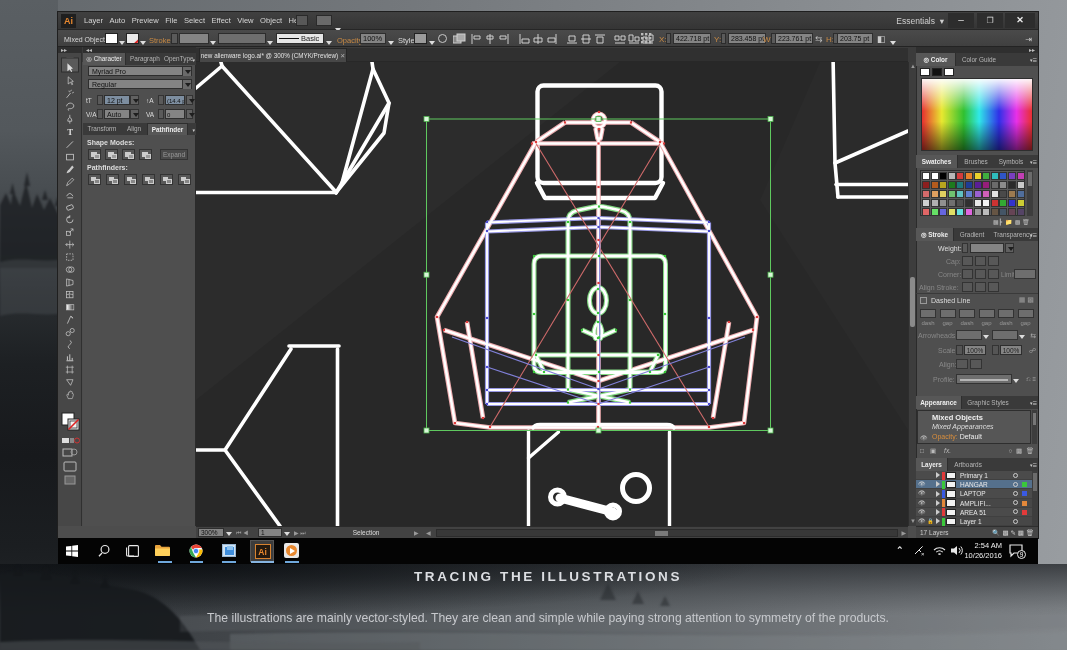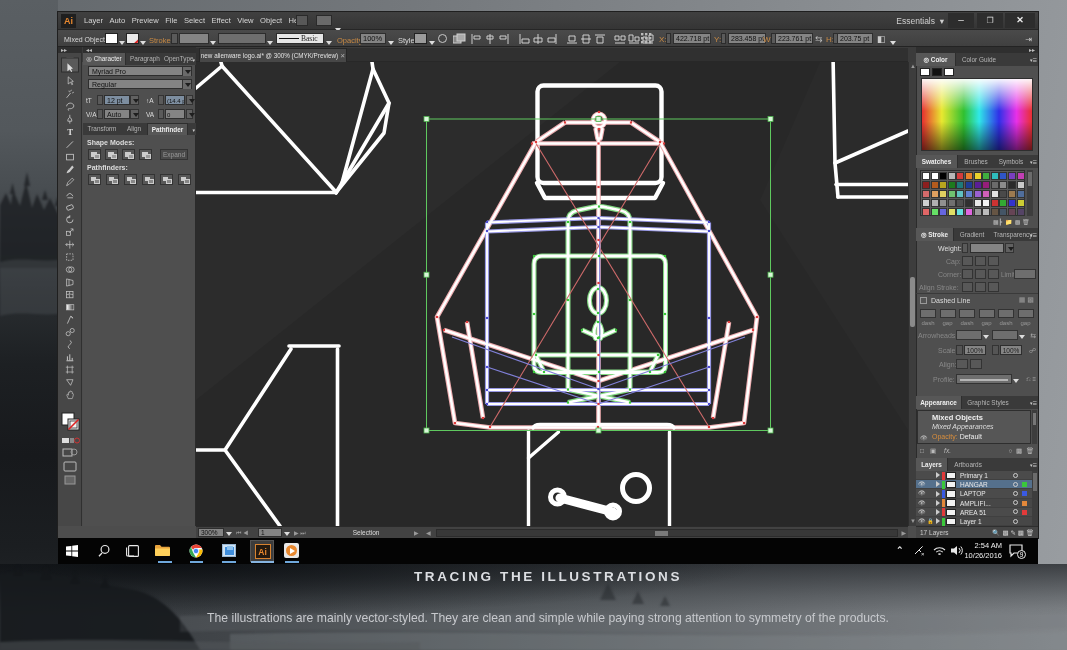--- a/index.html
+++ b/index.html
@@ -64,21 +64,21 @@
     </div>
   <div class="abs" style="left:82px;top:8px;"><span class="ddarrow"></span></div>
   <div class="abs" style="left:91px;top:5.5px;color:#c98a44;font-size:7.5px;">Stroke:</div>
   <div class="abs" style="left:113px;top:3px;width:7px;height:11px;background:#5a5a5a;border:1px solid #2c2c2c;"></div>
   <div class="abs" style="left:121px;top:3px;width:30px;height:11px;" class2="fld">
       <div class="fld" style="width:100%;height:100%;"></div>
     </div>
   <div class="abs" style="left:152px;top:8px;"><span class="ddarrow"></span></div>
   <div class="abs" style="left:160px;top:3px;width:48px;height:11px;background:#6e6e6e;border:1px solid #2c2c2c;"></div>
   <div class="abs" style="left:209px;top:8px;"><span class="ddarrow"></span></div>
-  <div class="abs" style="left:218px;top:3px;width:48px;height:11px;background:#e6e6e6;border:1px solid #2c2c2c;color:#222;font-size:7.5px;line-height:10px;font-family:Liberation Serif, serif;"><span style="display:inline-block;width:20px;border-top:1.6px solid #111;margin:0 2px 2px 2px;"></span>Basic</div>
+  <div class="abs" style="left:218px;top:3px;width:48px;height:11px;background:#e6e6e6;border:1px solid #2c2c2c;color:#222;font-size:7.5px;line-height:10px;"><span style="display:inline-block;width:20px;border-top:1.6px solid #111;margin:0 2px 2px 2px;"></span>Basic</div>
   <div class="abs" style="left:268px;top:8px;"><span class="ddarrow"></span></div>
   <div class="abs" style="left:279px;top:5.5px;color:#c98a44;font-size:7.5px;">Opacity:</div>
   <div class="abs" style="left:302px;top:3px;width:26px;height:11px;">
       <div class="fld" style="width:100%;height:100%;font-size:7.5px;line-height:10px;padding-left:2px;">100%</div>
     </div>
   <div class="abs" style="left:330px;top:8px;"><span class="ddarrow"></span></div>
   <div class="abs" style="left:340px;top:5.5px;font-size:7.5px;">Style:</div>
   <div class="abs" style="left:356px;top:3px;width:13px;height:11px;background:#9b9b9b;border:1px solid #222;"></div>
   <div class="abs" style="left:371px;top:8px;"><span class="ddarrow"></span></div>
   <div class="abs" style="left:380px;top:4px;width:9px;height:9px;border:1.4px solid #c9c9c9;border-radius:50%;"></div>

